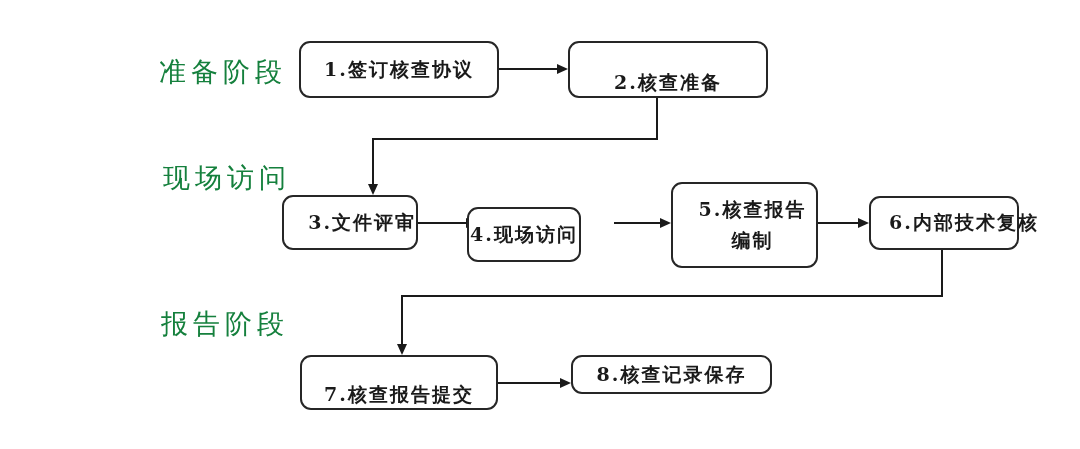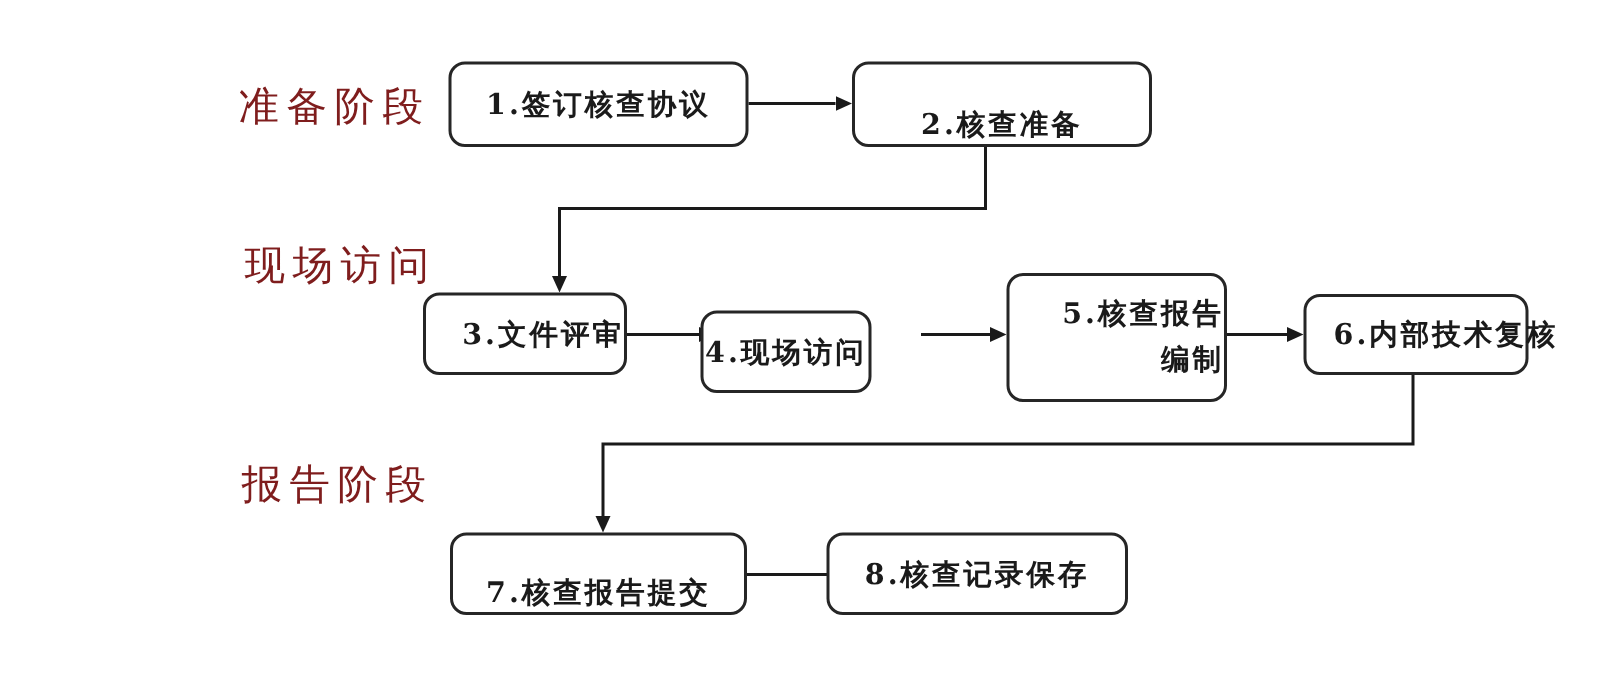--- a/index.html
+++ b/index.html
@@ -17,21 +17,21 @@
     width: 1080px; height: 449px;
   }
   .connectors polyline {
     fill: none;
     stroke: #1a1a1a;
     stroke-width: 2;
   }
   .stage-label {
     position: absolute;
     font-size: 27px;
-    color: #7f1d1d;
+    color: #15803d;
     letter-spacing: 5px;
     white-space: nowrap;
     line-height: 32px;
   }
   .node {
     position: absolute;
     box-sizing: border-box;
     background: #ffffff;
     border: 2px solid #262626;
     border-radius: 11px;
@@ -40,21 +40,21 @@
     justify-content: center;
     font-size: 19px;
     font-weight: 600;
     color: #1a1a1a;
     letter-spacing: 2px;
     text-align: center;
     white-space: nowrap;
   }
   .node.multiline {
     flex-direction: column;
-    align-items: flex-end;
+    align-items: center;
     justify-content: center;
     padding-left: 16px;
     line-height: 31px;
     text-align: left;
   }
 </style>
 </head>
 <body>
 
 <div class="canvas">
@@ -100,17 +100,17 @@
   </div>
 
   <div class="node" style="left:869px; top:196px; width:150px; height:54px;padding-left:40px;">
     <span>6.内部技术复核</span>
   </div>
 
   <div class="node" style="left:300px; top:355px; width:198px; height:55px;align-items:flex-end;">
     <span>7.核查报告提交</span>
   </div>
 
-  <div class="node" style="left:551px; top:355px; width:201px; height:55px;align-items:center;">
+  <div class="node" style="left:571px; top:355px; width:201px; height:39px;align-items:center;">
     <span>8.核查记录保存</span>
   </div>
 
 </div>
 
 </body></html>

